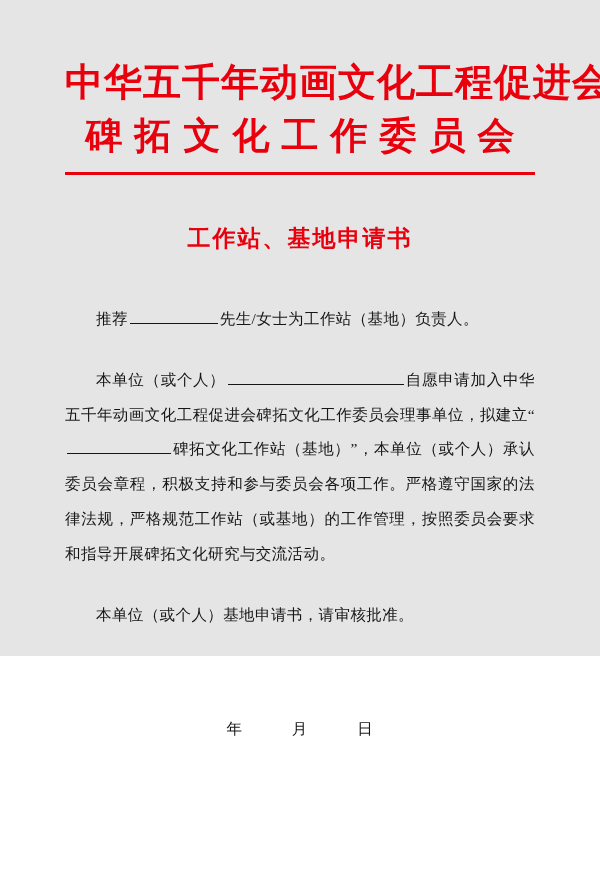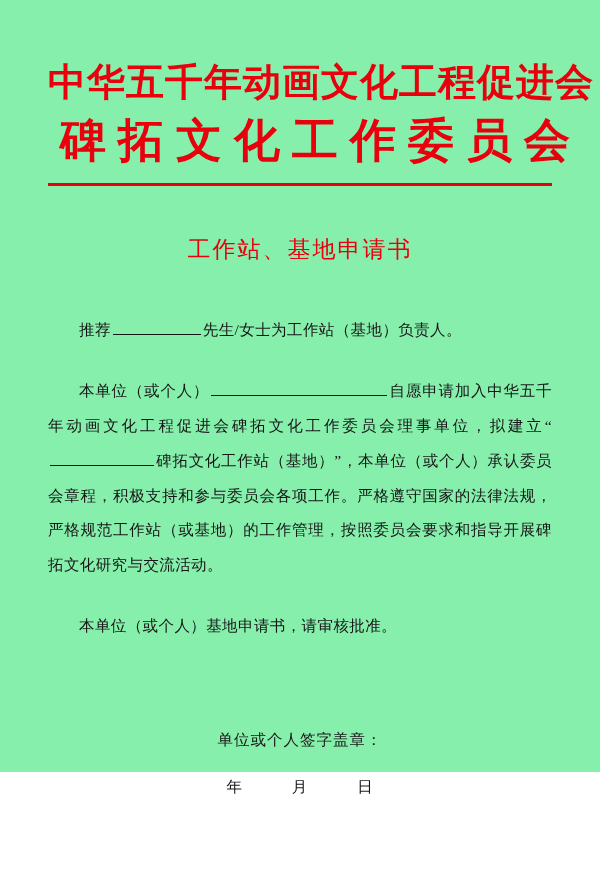--- a/index.html
+++ b/index.html
@@ -9,62 +9,62 @@
   body {
     width: 600px;
     height: 880px;
     background: #ffffff;
     font-family: "Liberation Serif", "DejaVu Serif", serif;
     overflow: hidden;
   }
   .page {
     position: relative;
     width: 600px;
-    height: 772px;
-    background: #86efac;
+    height: 656px;
+    background: #e5e5e5;
     box-sizing: border-box;
-    padding: 0 48px;
+    padding: 0 65px;
   }
 
   
   .header {
     padding-top: 58px;
     text-align: center;
   }
   .header-line {
     color: #e8000d;
     font-family: "DejaVu Serif", "Liberation Serif", serif;
     font-weight: bold;
     white-space: nowrap;
   }
   .header-line-1 {
     font-size: 38px;
     letter-spacing: 1px;
     line-height: 1.25;
   }
   .header-line-2 {
-    font-size: 46px;
+    font-size: 37px;
     letter-spacing: 12px;
     line-height: 1.25;
     padding-left: 12px;
     margin-top: 6px;
   }
   .header-rule {
     width: 100%;
     height: 3px;
     background: #e8000d;
     margin: 14px auto 0 auto;
   }
 
   
   .subtitle {
     text-align: center;
     color: #e8000d;
     font-size: 23px;
-    font-weight: normal;
+    font-weight: bold;
     letter-spacing: 2px;
     margin-top: 48px;
     font-family: "DejaVu Serif", "Liberation Serif", serif;
   }
 
   
   .body-text {
     margin-top: 48px;
     color: #161616;
     font-size: 15.5px;
@@ -126,21 +126,20 @@
 
     <p class="para indent">
       <span>本单位（或个人）</span><span class="blank-line bl-long"></span><span>自愿申请加入中华五千年动画文化工程促进会碑拓文化工作委员会理事单位，拟建立“</span><span class="blank-line bl-mid"></span><span>碑拓文化工作站（基地）”，本单位（或个人）承认委员会章程，积极支持和参与委员会各项工作。严格遵守国家的法律法规，严格规范工作站（或基地）的工作管理，按照委员会要求和指导开展碑拓文化研究与交流活动。</span>
     </p>
 
     <p class="para indent">本单位（或个人）基地申请书，请审核批准。</p>
 
   </div>
 
   <div class="sign-block">
-    <div class="sign-line">单位或个人签字盖章：</div>
     <div class="date-line">
       <span>年</span>
       <span>月</span>
       <span>日</span>
     </div>
   </div>
 
 </div>
 
 </body></html>

